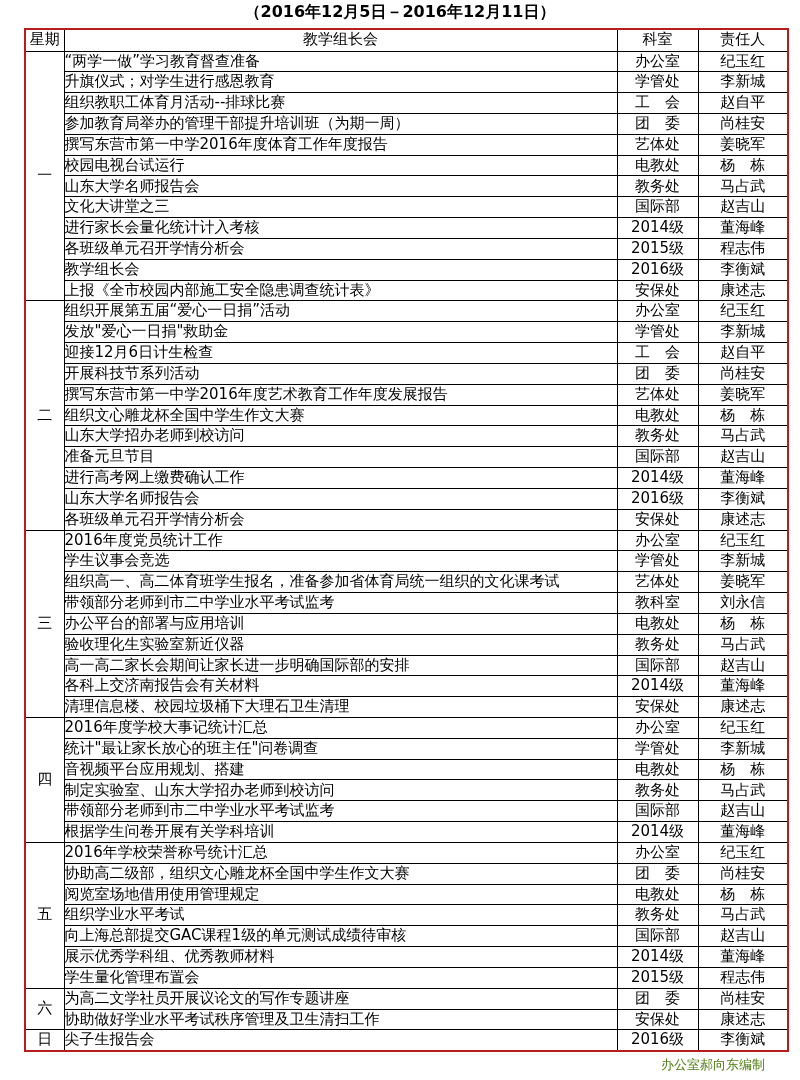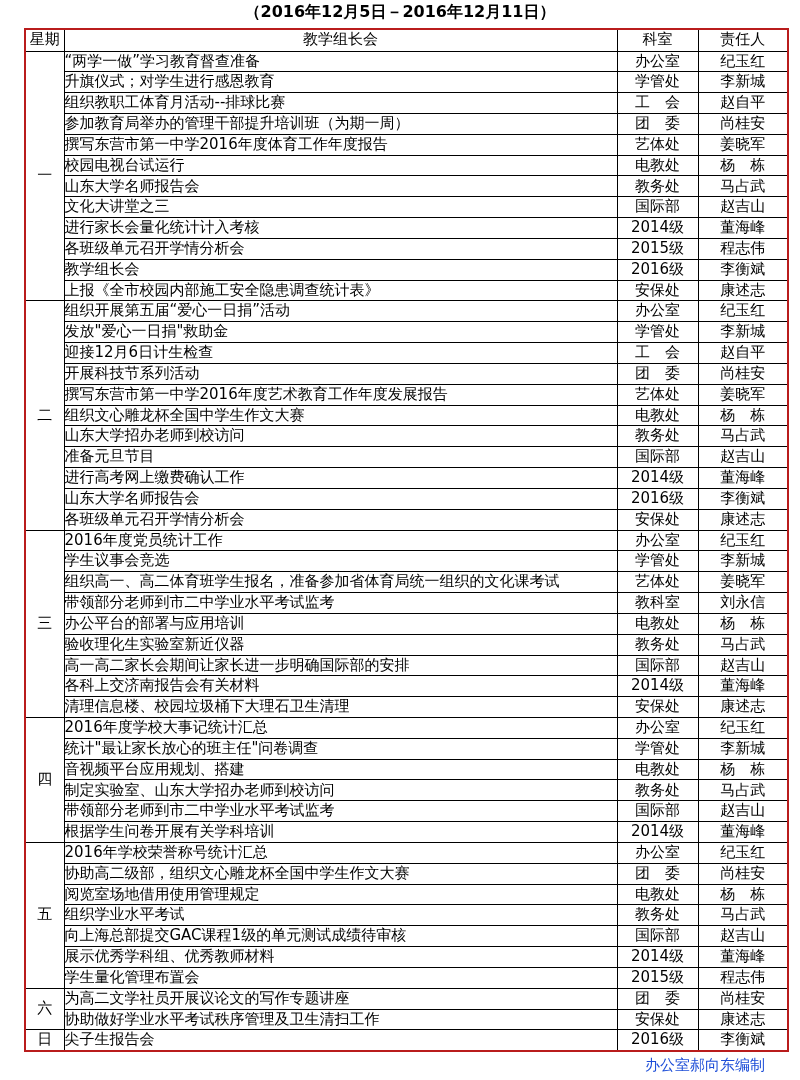--- a/index.html
+++ b/index.html
@@ -65,22 +65,22 @@
   }
   td.department-cell,
   td.person-cell {
     text-align: center;
     vertical-align: middle;
   }
   .footer-credit {
     position: absolute;
     top: 1056px;
     right: 35px;
-    font-size: 15px;
-    color: #1d4ed8;
+    font-size: 13px;
+    color: #4d7c0f;
     white-space: nowrap;
   }
 </style>
 </head>
 <body>
 
 <div class="page">
 
   <div class="doc-title">（2016年12月5日－2016年12月11日）</div>
 

